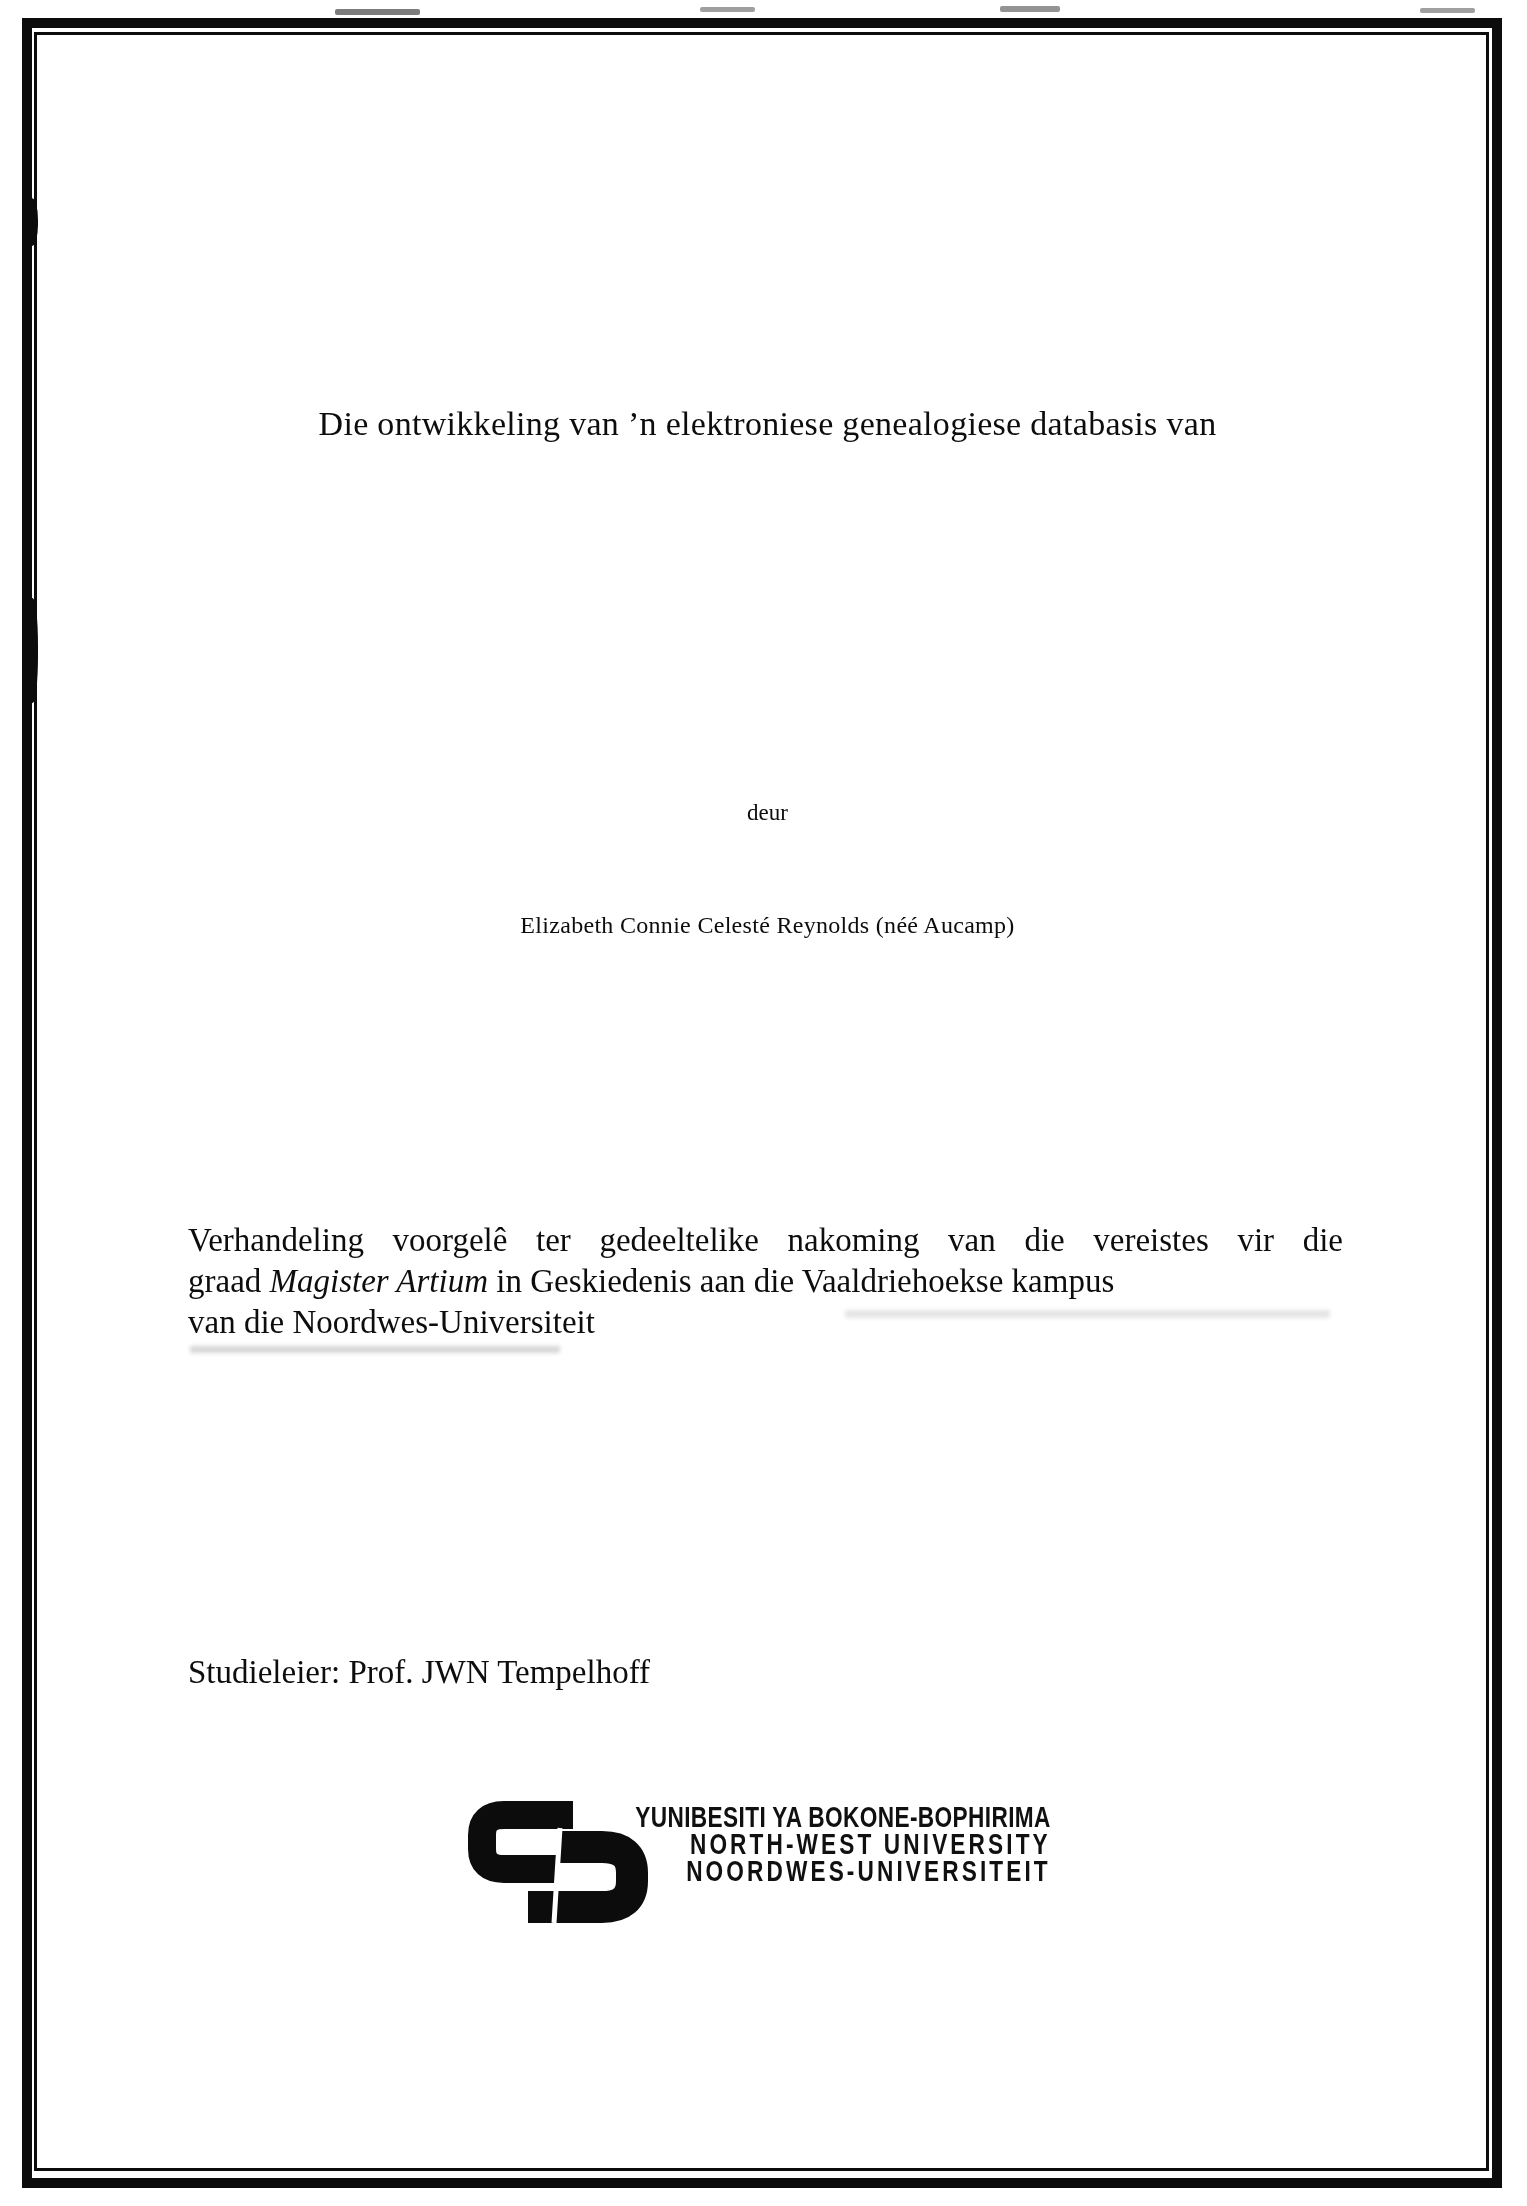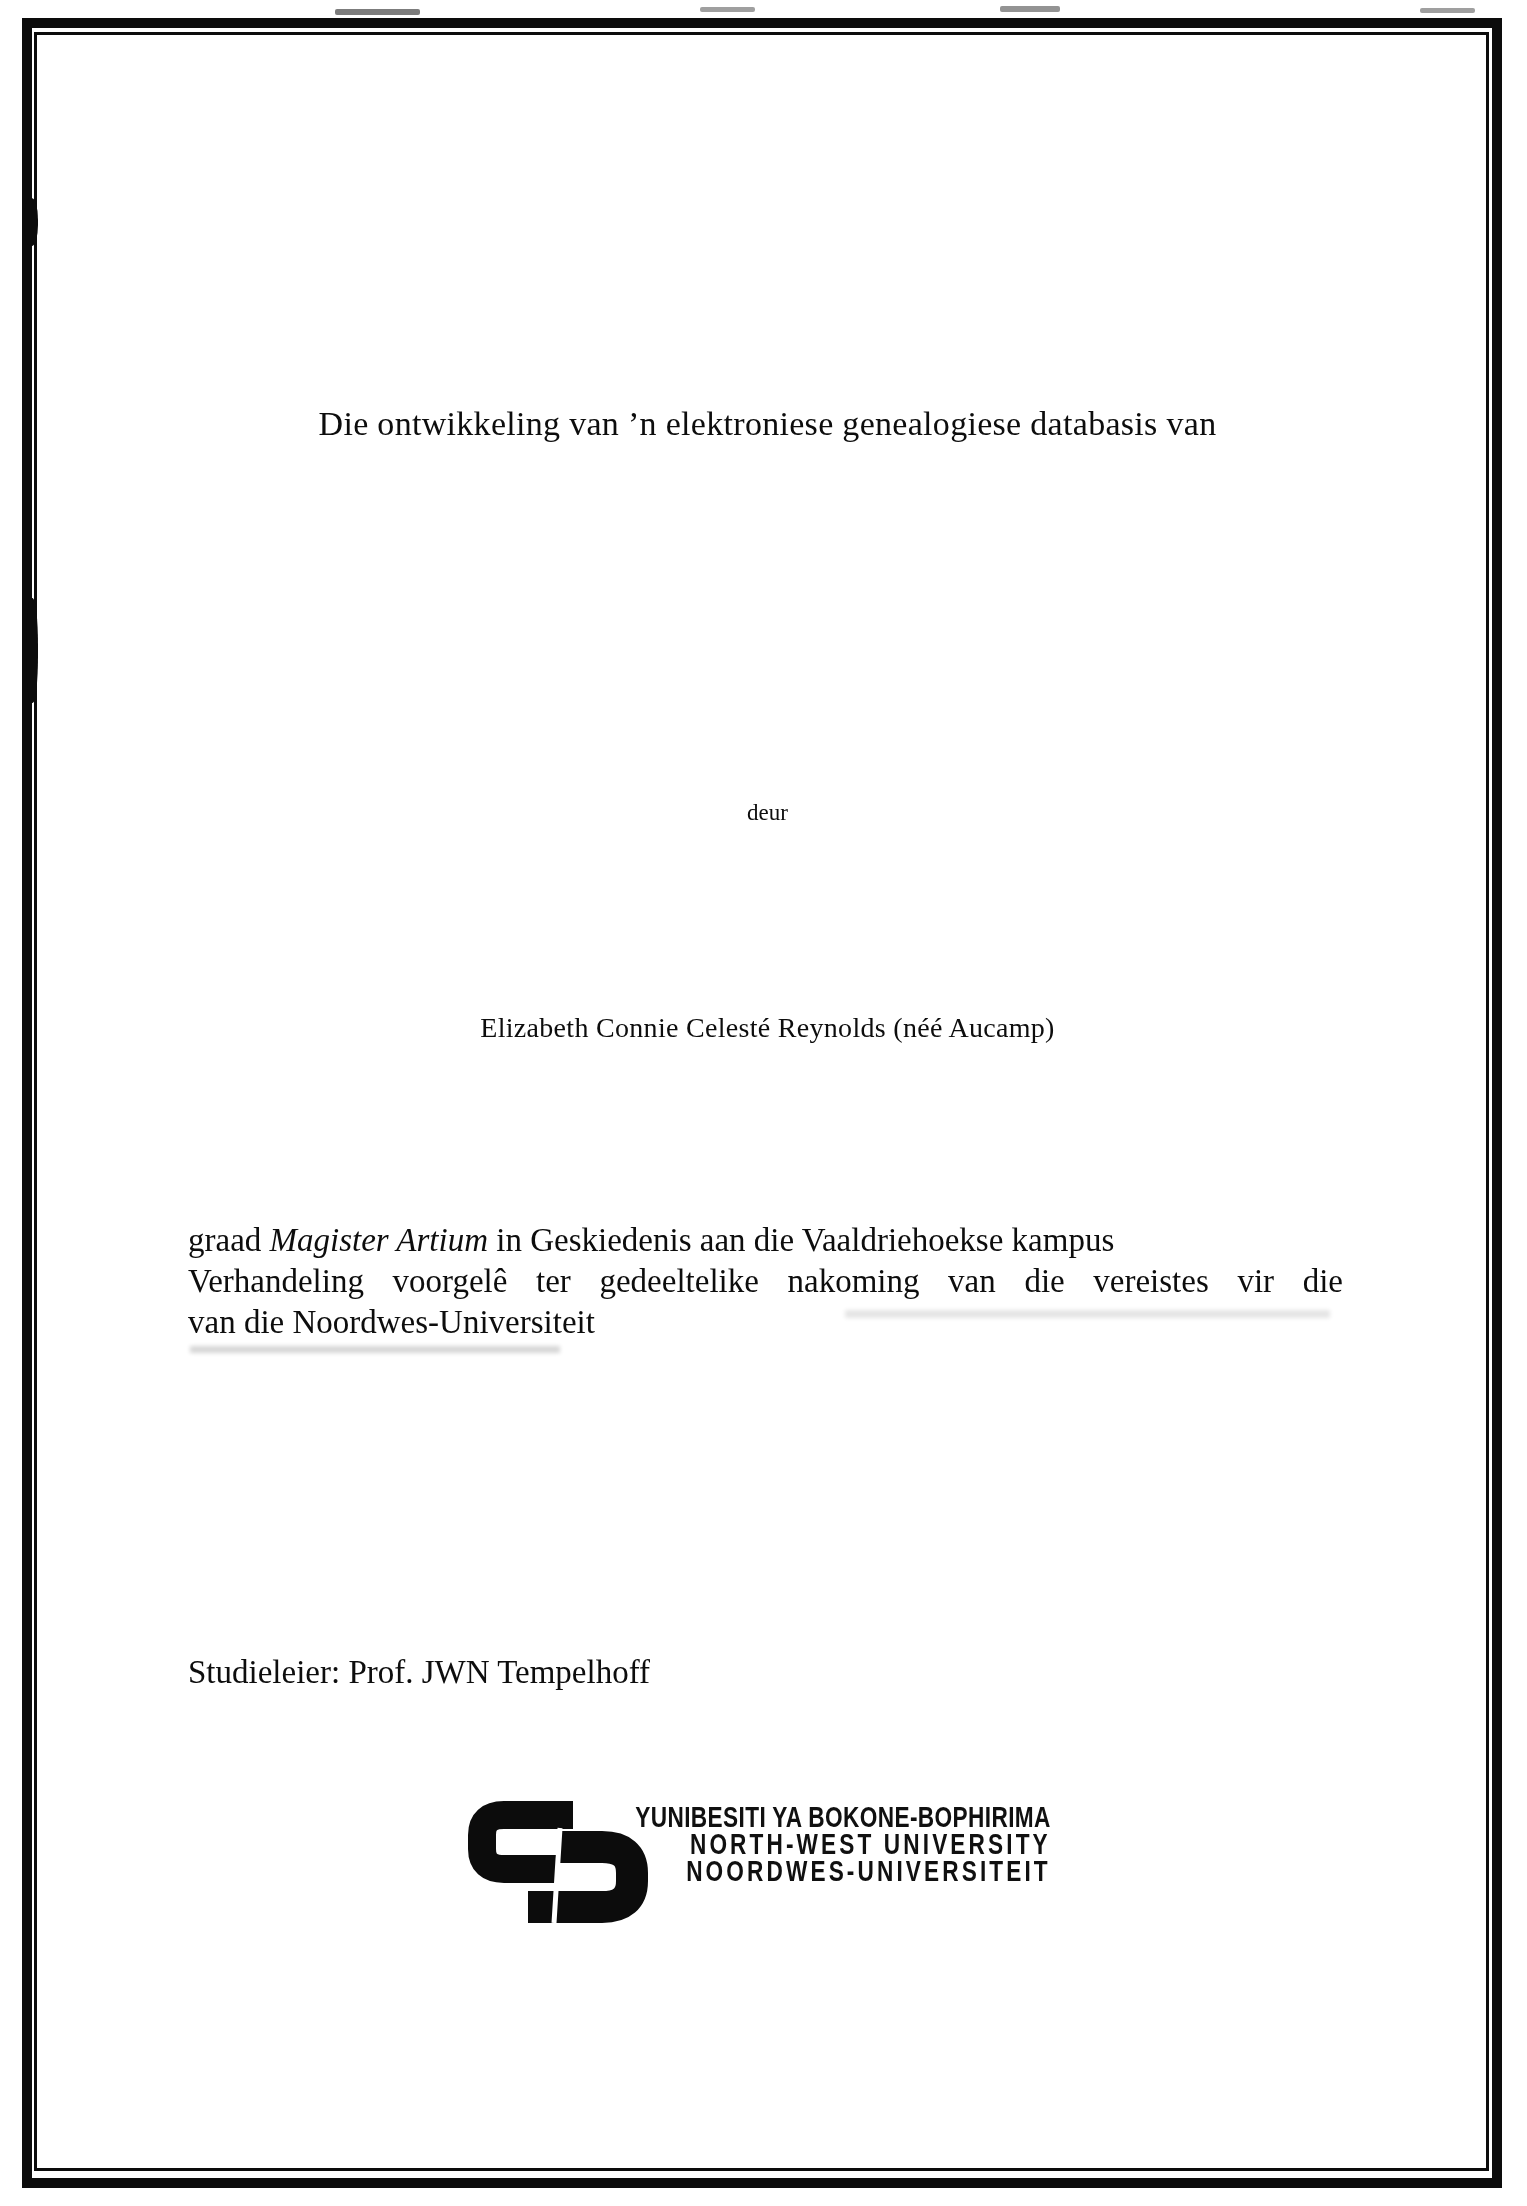--- a/index.html
+++ b/index.html
@@ -25,21 +25,21 @@
   
   .centered { position: absolute; left: 8px; right: 0; text-align: center; white-space: nowrap; }
 
   .doc-title {
     top: 384px;
     font-size: 34px;
     line-height: 79px;
     letter-spacing: 0.3px;
   }
   .byline-label { top: 800px; font-size: 23px; }
-  .author-line  { top: 1012px; font-size: 28px; letter-spacing: 0.3px; }
+  .author-line  { top: 912px; font-size: 24px; letter-spacing: 0.3px; }
 
   .degree-statement {
     position: absolute; left: 188px; top: 1220px; width: 1155px;
     font-size: 33px; line-height: 41px;
   }
   .degree-statement .line { white-space: nowrap; }
   .degree-statement .line.justified {
     white-space: normal;
     text-align: justify;
     text-align-last: justify;
@@ -85,22 +85,22 @@
 <div class="border-blob" style="left:26px; top:598px; width:12px; height:105px;"></div>
 
 <div class="centered doc-title">
   <div>Die ontwikkeling van ’n elektroniese genealogiese databasis van</div>
 </div>
 
 <div class="centered byline-label">deur</div>
 <div class="centered author-line">Elizabeth Connie Celesté Reynolds (néé Aucamp)</div>
 
 <div class="degree-statement">
+  <div class="line justified">Verhandeling voorgelê ter gedeeltelike nakoming van die vereistes vir die</div>
   <div class="line"><span>graad </span><em>Magister Artium</em><span> in Geskiedenis aan die Vaaldriehoekse kampus</span></div>
-  <div class="line justified">Verhandeling voorgelê ter gedeeltelike nakoming van die vereistes vir die</div>
   <div class="line">van die Noordwes-Universiteit</div>
 </div>
 
 <div class="ghost" style="left:845px; top:1310px; width:485px; height:8px; opacity:.10;"></div>
 <div class="ghost" style="left:190px; top:1346px; width:370px; height:7px; opacity:.16;"></div>
 
 <div class="imprint">
   <div>Studieleier: Prof. JWN Tempelhoff</div>
 </div>
 

